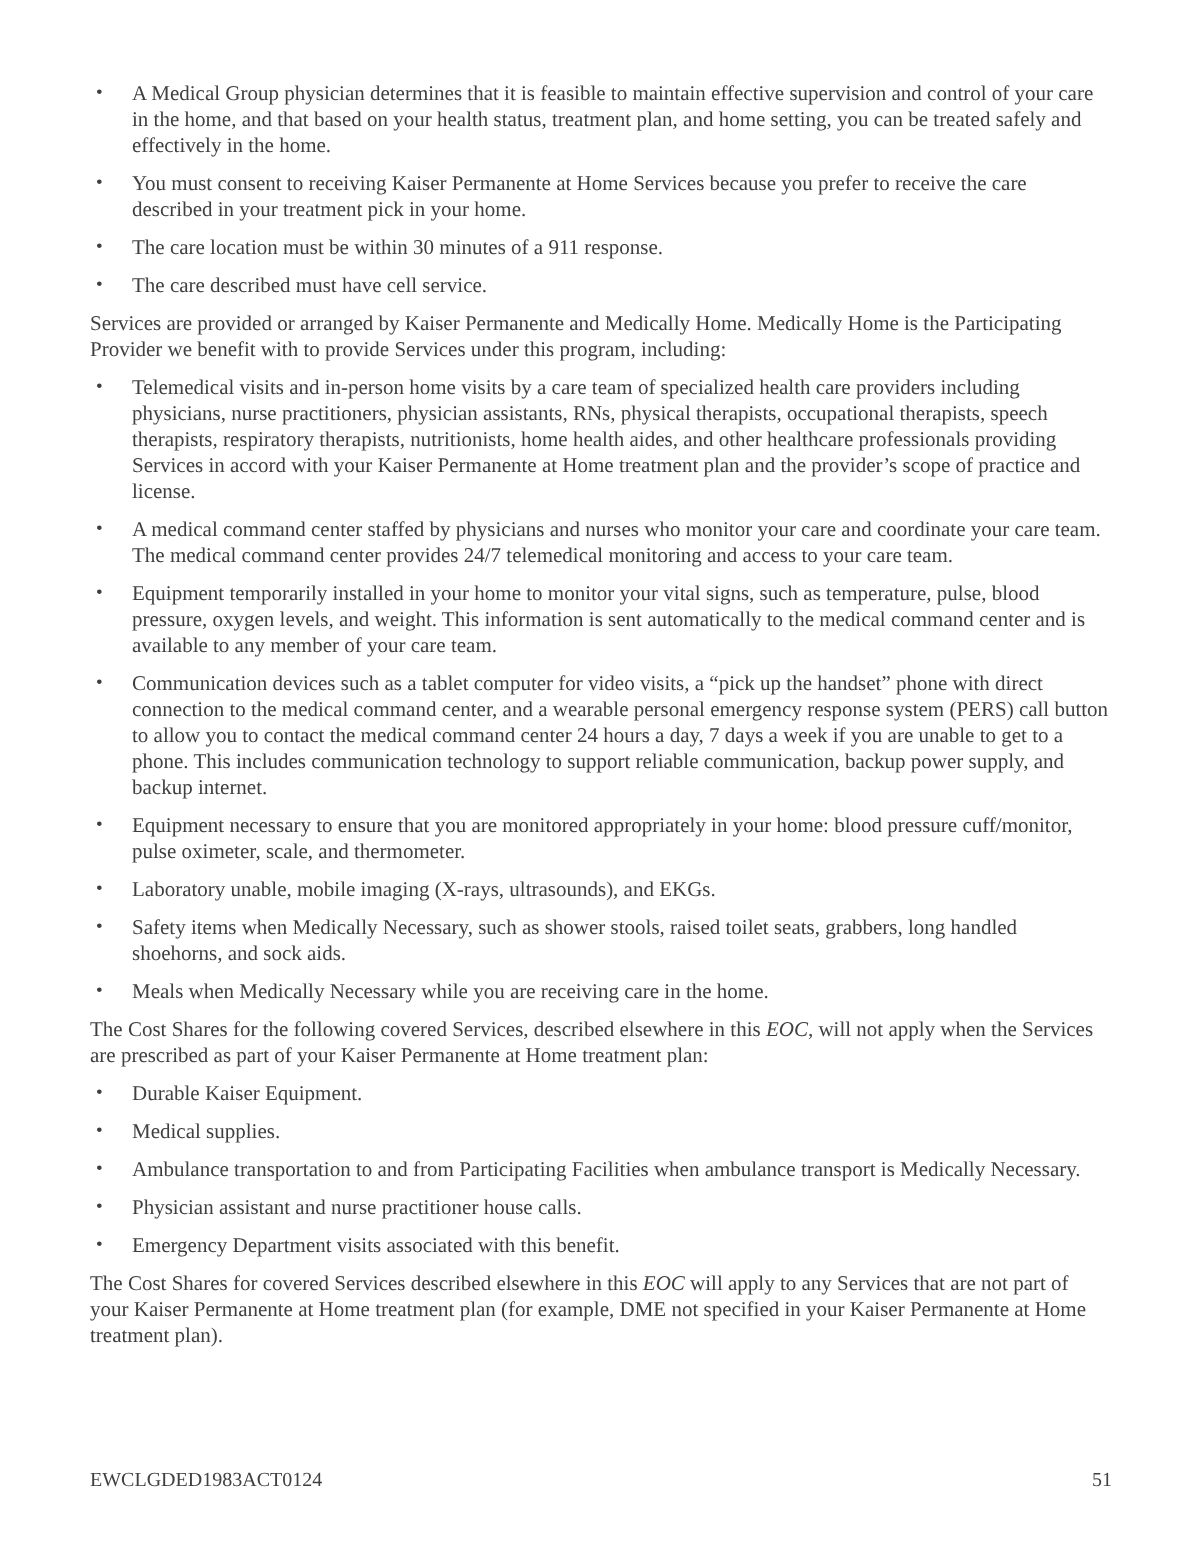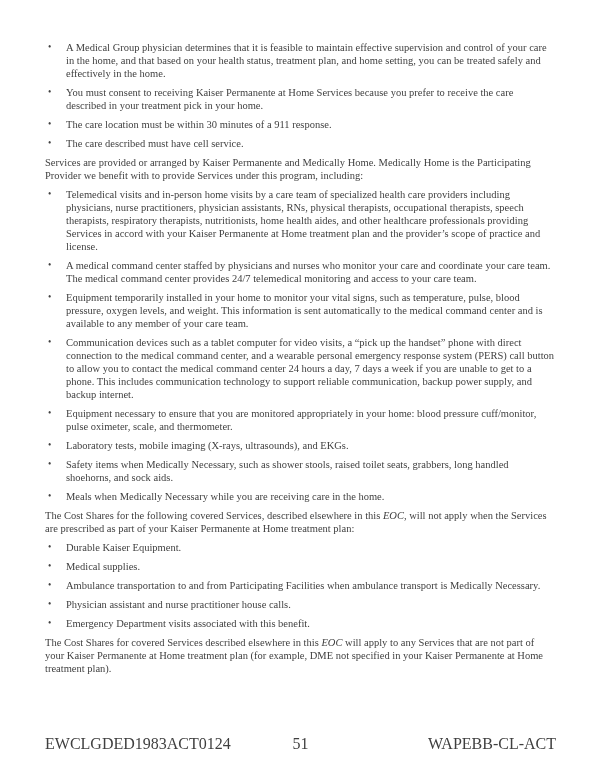--- a/index.html
+++ b/index.html
@@ -40,21 +40,21 @@
   .bullet-text { flex: 1 1 auto; }
   .italic { font-style: italic; }
   .footer {
     position: absolute;
     top 735px;
     top: 735px;
     left: 45px;
     right: 44px;
     display: flex;
     align-items: center;
-    font-size: 16px;
+    font-size: 10px;
     color: #3f3f3f;
   }
   .footer-left  { flex: 1; text-align: left; }
   .footer-center{ flex: 0 0 auto; text-align: center; }
   .footer-right { flex: 1; text-align: right; }
 </style>
 </head>
 <body>
 
 <div class="page">
@@ -105,21 +105,21 @@
     <span class="bullet-text">Communication devices such as a tablet computer for video visits, a “pick up the handset” phone with direct connection to the medical command center, and a wearable personal emergency response system (PERS) call button to allow you to contact the medical command center 24 hours a day, 7 days a week if you are unable to get to a phone. This includes communication technology to support reliable communication, backup power supply, and backup internet.</span>
   </div>
 
   <div class="bullet-item">
     <span class="bullet">•</span>
     <span class="bullet-text">Equipment necessary to ensure that you are monitored appropriately in your home: blood pressure cuff/monitor, pulse oximeter, scale, and thermometer.</span>
   </div>
 
   <div class="bullet-item">
     <span class="bullet">•</span>
-    <span class="bullet-text">Laboratory tests, mobile imaging (X-rays, ultrasounds), and EKGs.</span>
+    <span class="bullet-text">Laboratory unable, mobile imaging (X-rays, ultrasounds), and EKGs.</span>
   </div>
 
   <div class="bullet-item">
     <span class="bullet">•</span>
     <span class="bullet-text">Safety items when Medically Necessary, such as shower stools, raised toilet seats, grabbers, long handled shoehorns, and sock aids.</span>
   </div>
 
   <div class="bullet-item">
     <span class="bullet">•</span>
     <span class="bullet-text">Meals when Medically Necessary while you are receiving care in the home.</span>
@@ -155,15 +155,14 @@
   </div>
 </div>
 
     <p class="para"><span>The Cost Shares for covered Services described elsewhere in this </span><span class="italic">EOC</span><span> will apply to any Services that are not part of your Kaiser Permanente at Home treatment plan (for example, DME not specified in your Kaiser Permanente at Home treatment plan).</span></p>
 
   </div>
 
   <div class="footer">
     <span class="footer-left">EWCLGDED1983ACT0124</span>
     <span class="footer-center">51</span>
-    <span class="footer-right">WAPEBB-CL-ACT</span>
   </div>
 </div>
 
 </body></html>

